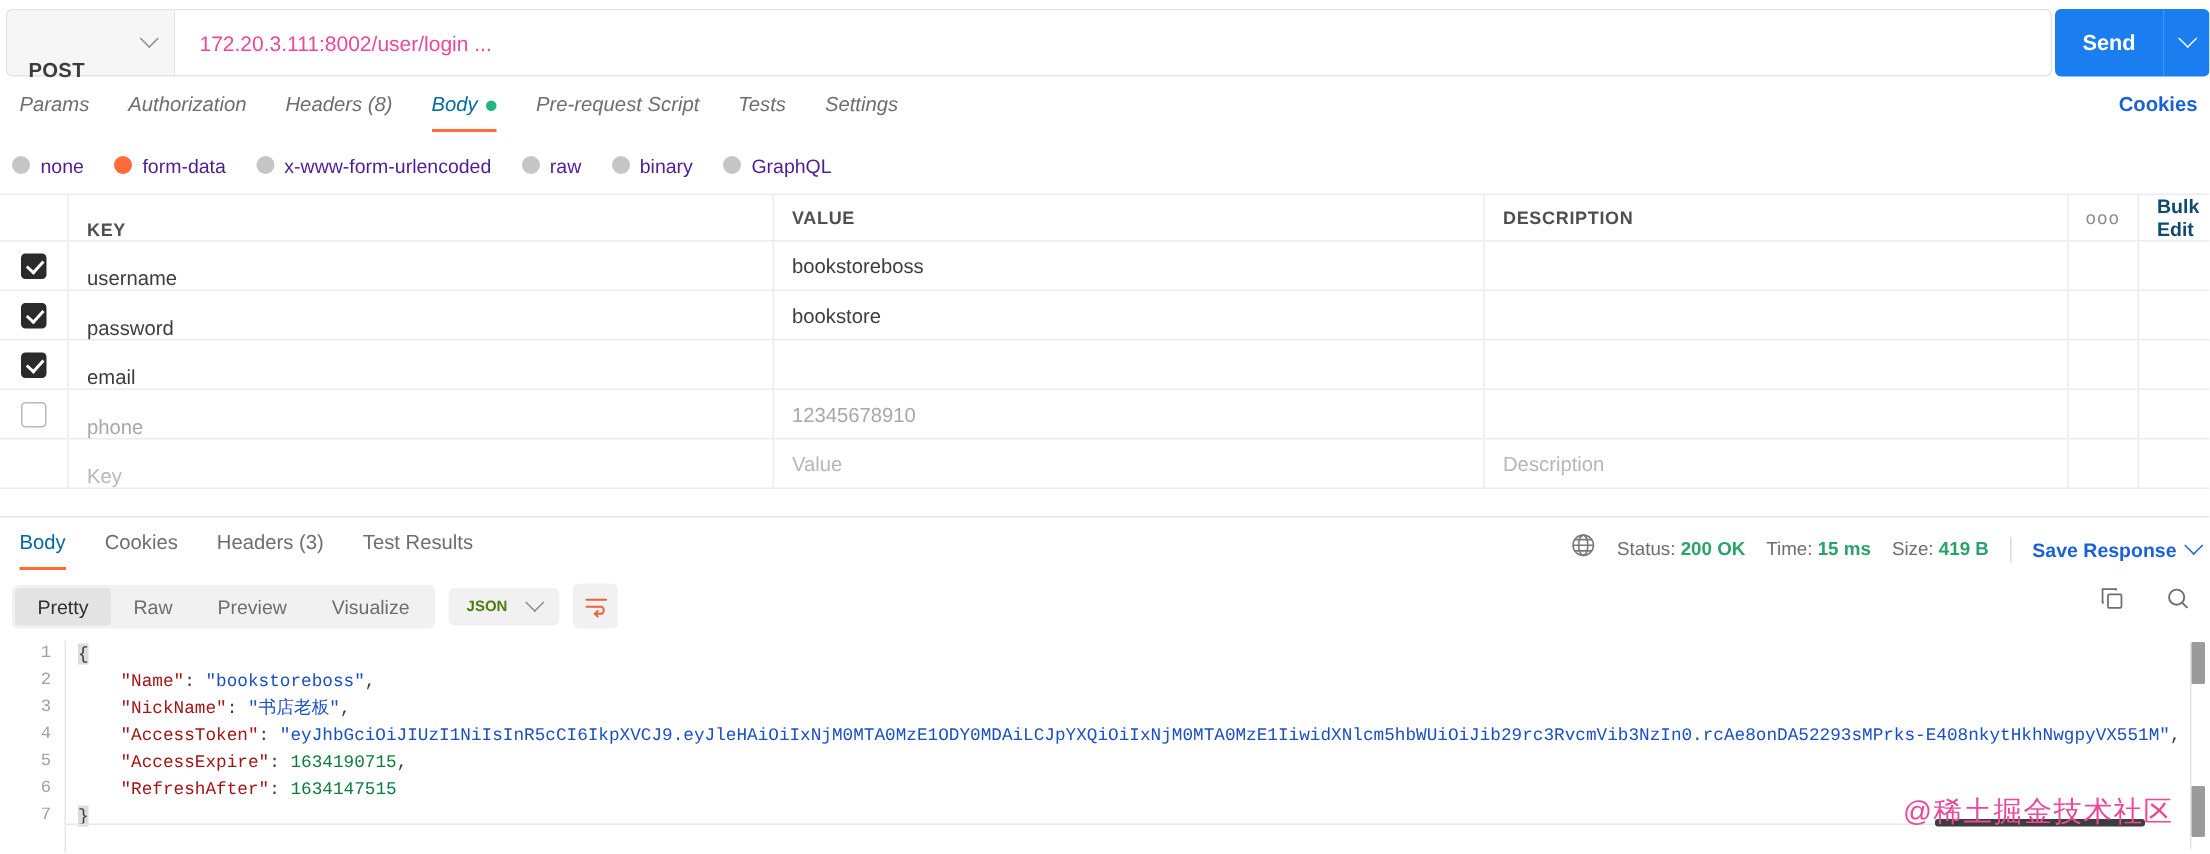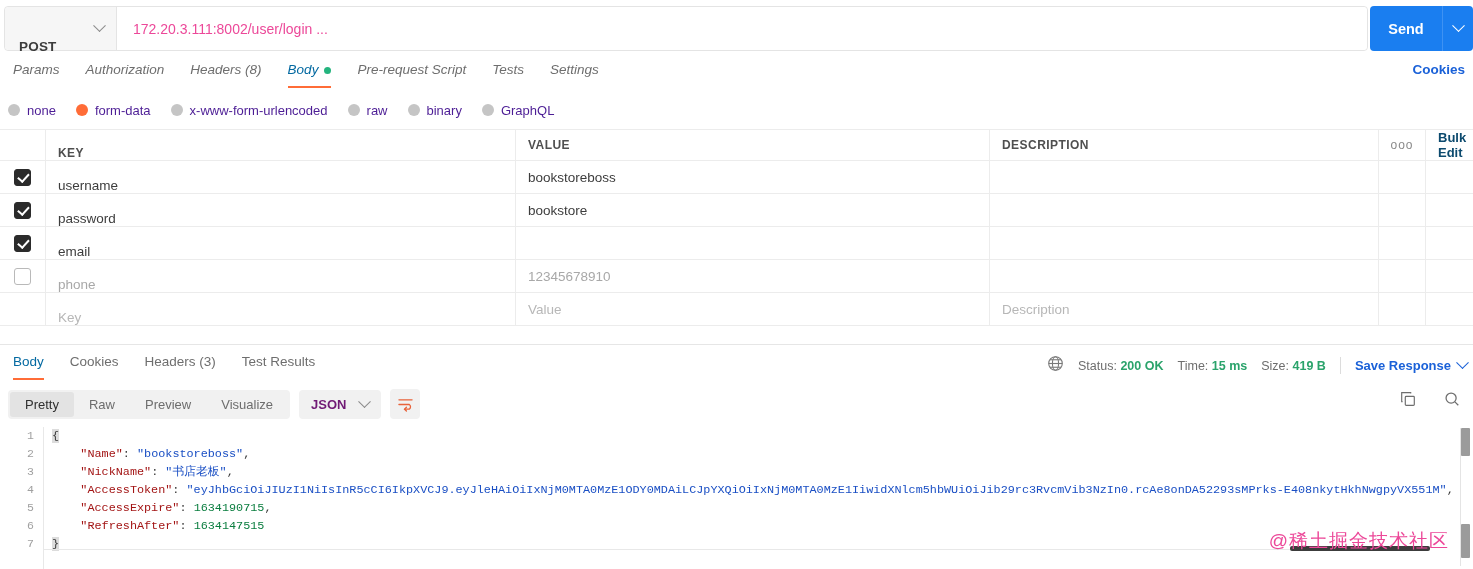--- a/index.html
+++ b/index.html
@@ -123,21 +123,21 @@
   .meta-val { color: #2aa36b; font-weight: 600; }
   .meta-sep { width: 1px; height: 17px; background: #dcdcdc; }
   .save-resp { font-size: 13px; font-weight: 700; color: #1a61d8; display:flex; align-items:center; gap:7px; cursor: pointer; }
 
   
   .fmt-row { position: absolute; left: 8px; top: 389px; display: flex; align-items: center; gap: 9px; }
   .seg { display: flex; background: #f1f1f1; border-radius: 4px; padding: 2px; }
   .seg-item { padding: 5px 15px; font-size: 13px; color: #6d6d6d; border-radius: 3px; cursor: pointer; }
   .seg-item.active { background: #e3e3e3; color: #2f2f2f; }
   .json-sel { display: flex; align-items: center; gap: 14px; background: #f1f1f1; border-radius: 4px;
-              padding: 7px 12px; font-size: 13px; color: #701a75; font-weight: 600; cursor: pointer; }
+              padding: 7px 12px; font-size: 10px; color: #4d7c0f; font-weight: 600; cursor: pointer; }
   .wrap-btn { width: 30px; height: 30px; background: #f1f1f1; border-radius: 4px;
               display: flex; align-items: center; justify-content: center; cursor: pointer; }
   .resp-icons { position: absolute; right: 12px; top: 390px; display: flex; align-items: center; gap: 26px; }
   .ricon { cursor: pointer; }
 
   
   .code-wrap { position: absolute; left: 0; top: 427px; width: 1473px; height: 142px; overflow: hidden; background: #fff; }
   .gutter { position: absolute; left: 0; top: 0; width: 44px; height: 142px;
             border-right: 1px solid #e8e8e8; }
   .gutter div { height: 18px; line-height: 18px; text-align: right; padding-right: 9px;

